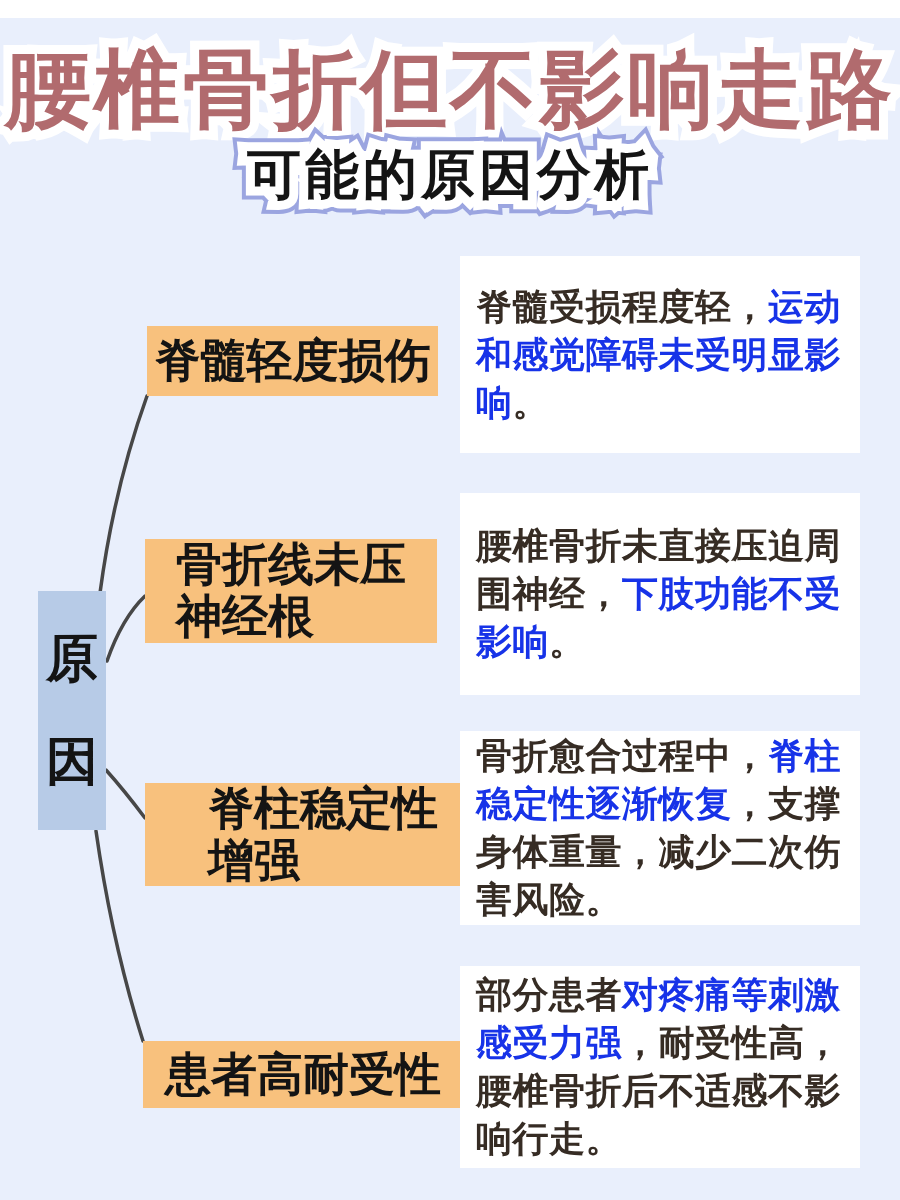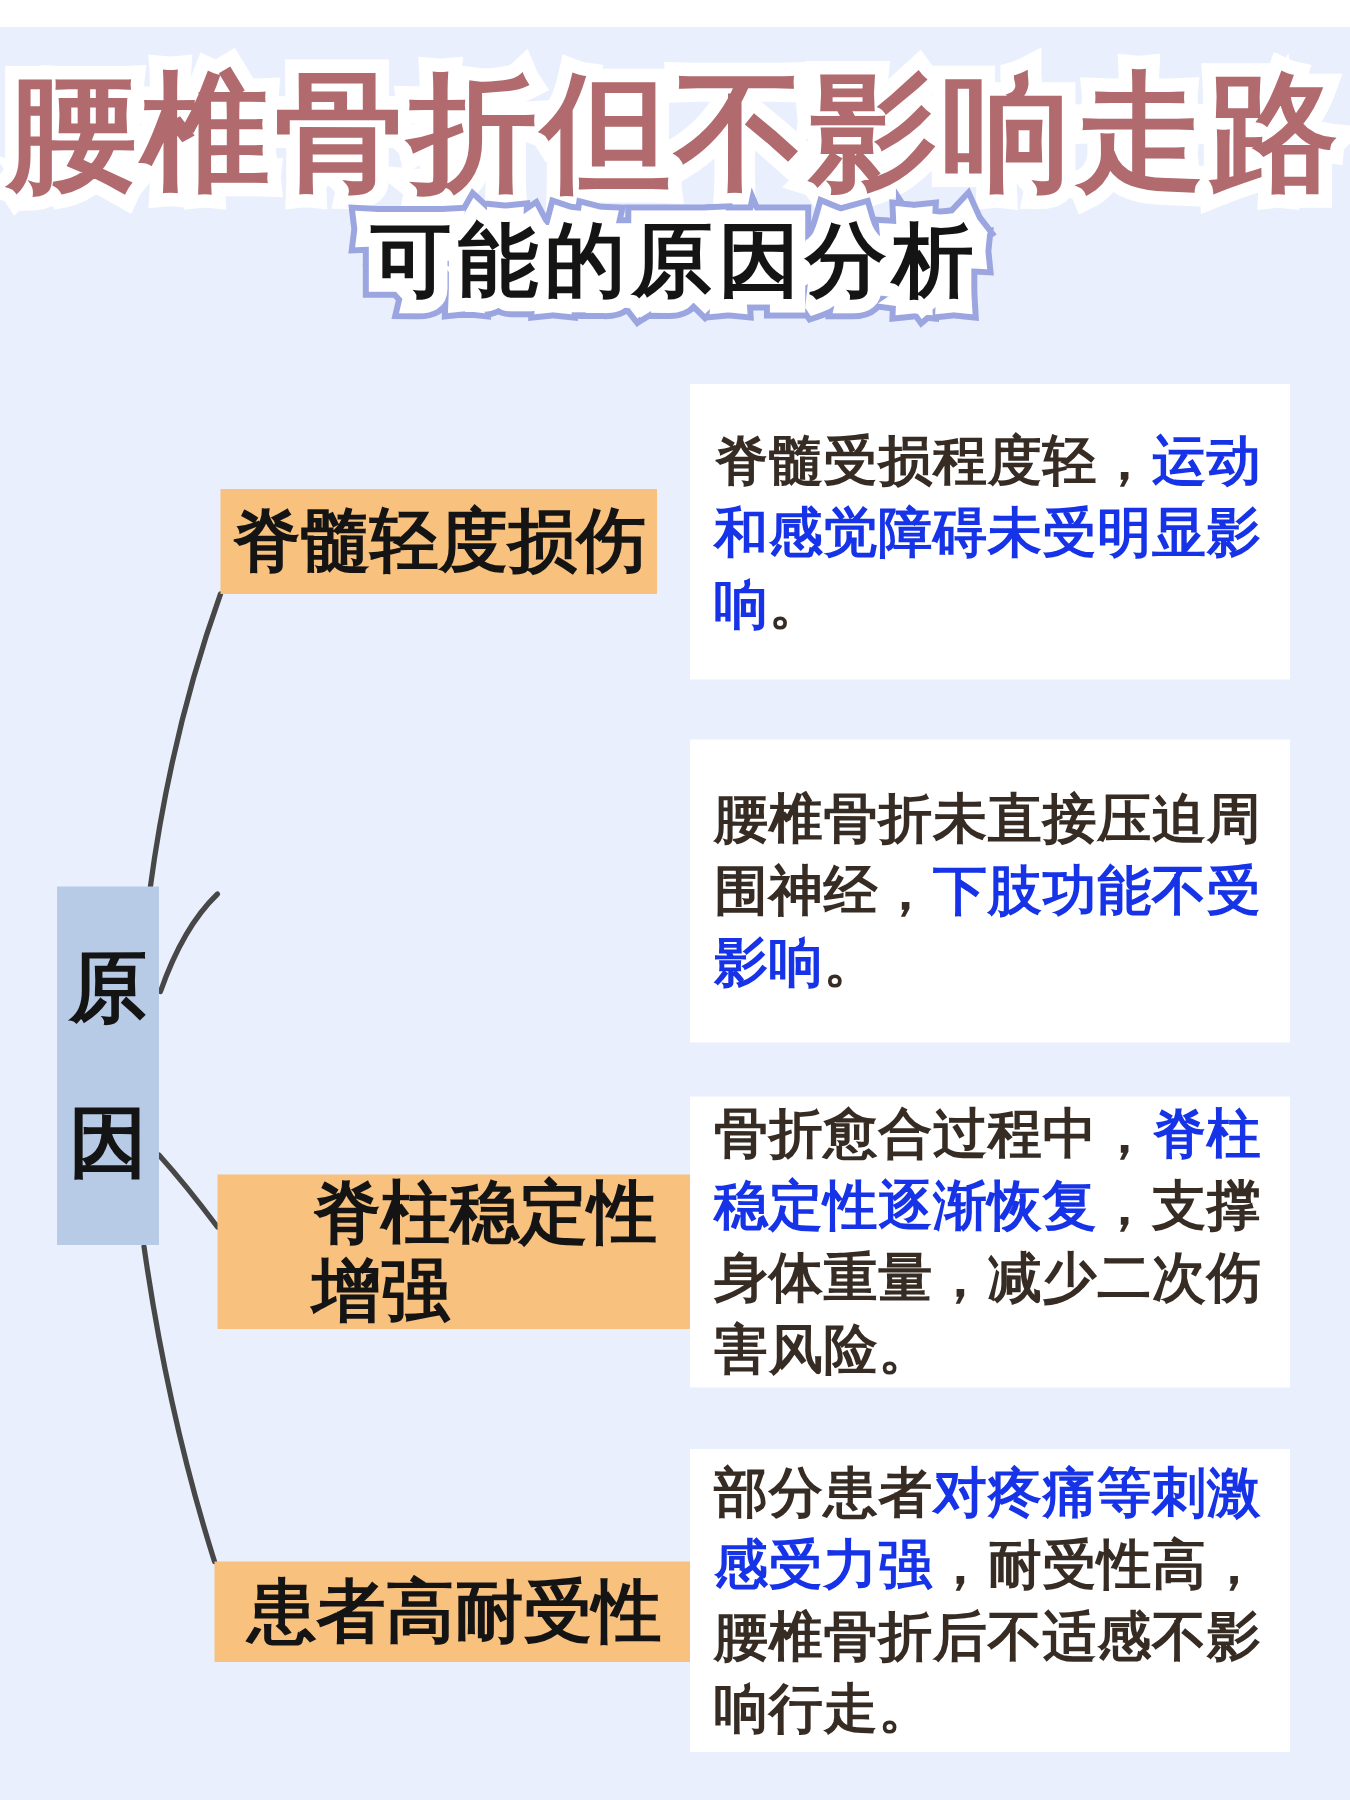--- a/index.html
+++ b/index.html
@@ -86,20 +86,23 @@
   </svg>
 
   <div class="root-node">
     <span>原</span>
     <span>因</span>
   </div>
 
   <div class="branch-label o1">
     <span>脊髓轻度损伤</span>
   </div>
+  <div class="branch-label o2">
+    <span>骨折线未压<br>神经根</span>
+  </div>
   <div class="branch-label o3">
     <span>脊柱稳定性<br>增强</span>
   </div>
   <div class="branch-label o4">
     <span>患者高耐受性</span>
   </div>
 
   <div class="desc d1">
     <p><span class="seg-dark">脊髓受损程度轻，</span><span class="seg-blue">运动和感觉障碍未受明显影响</span><span class="seg-dark">。</span></p>
   </div>

